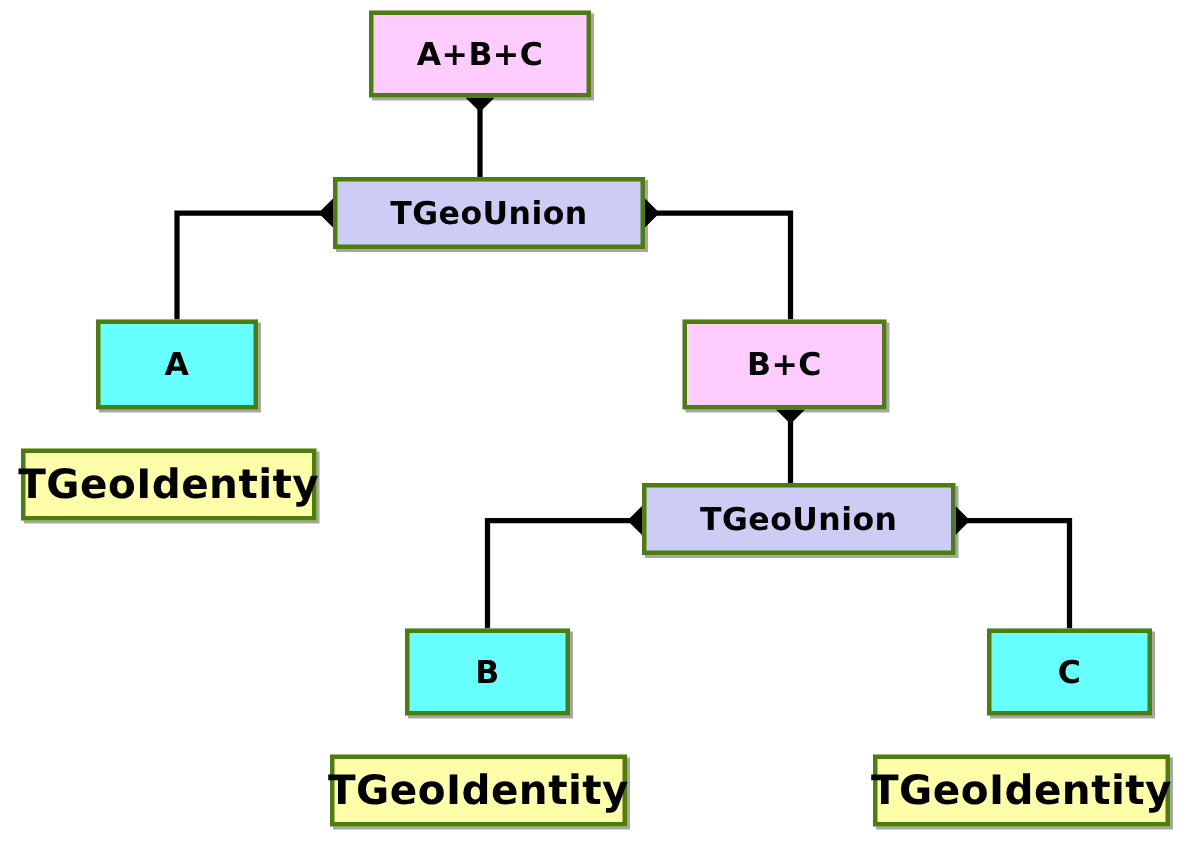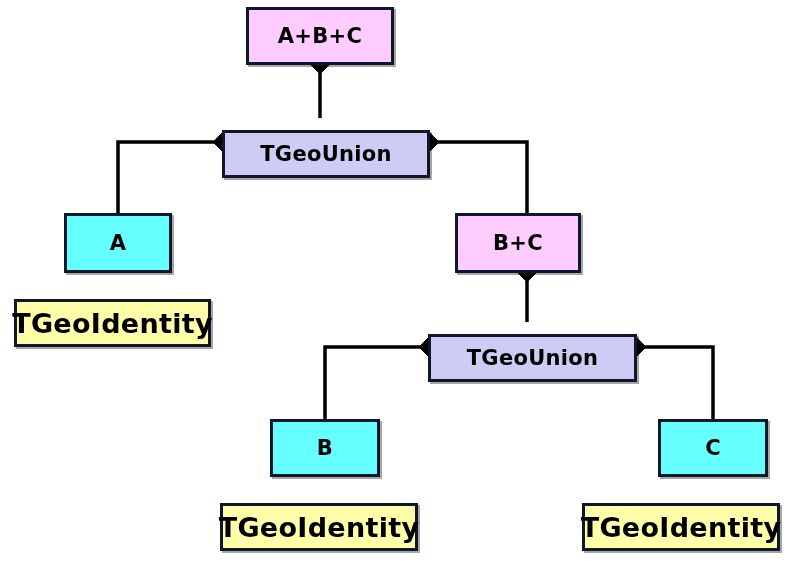--- a/index.html
+++ b/index.html
@@ -20,32 +20,32 @@
   svg.edges {
     position: absolute;
     left: 0;
     top: 0;
     width: 794px;
     height: 561px;
   }
   .node {
     position: absolute;
     box-sizing: border-box;
-    border: 3px solid #0f172a;
+    border: 3px solid #4d7c0f;
     display: flex;
     align-items: center;
     justify-content: center;
     font-weight: bold;
     color: #000000;
     letter-spacing: 0.3px;
     z-index: 3;
     box-shadow: 2px 2px 0 rgba(0,0,0,0.35);
   }
   .node-composite { background: #ffccff; font-size: 21px; }
-  .node-union     { background: #ccccf5; font-size: 21px; margin-top: 12px; }
+  .node-union     { background: #ccccf5; font-size: 21px; }
   .node-shape     { background: #66ffff; font-size: 21px; }
   .node-identity  { background: #ffffaa; font-size: 27px; }
 </style>
 </head>
 <body>
 
 <div id="canvas">
   <svg class="edges" viewBox="0 0 794 561" xmlns="http://www.w3.org/2000/svg">
       <path d="M 320,65 L 320,118" fill="none" stroke="#000000" stroke-width="3.5" stroke-linejoin="miter"></path>
       <polygon points="320,56 329,65 320,74 311,65" fill="#000000" stroke="#000000" stroke-width="1"></polygon>
@@ -63,21 +63,21 @@
   <div id="node-layer">
       <div class="node node-composite" style="left: 246px; top: 7px; width: 148px; height: 58px;">
         <span>A+B+C</span>
       </div>
       <div class="node node-union" style="left: 222px; top: 118px; width: 208px; height: 48px;">
         <span>TGeoUnion</span>
       </div>
       <div class="node node-shape" style="left: 64px; top: 213px; width: 108px; height: 60px;">
         <span>A</span>
       </div>
-      <div class="node node-composite" style="left: 455px; top: 213px; width: 126px; height: 60px;">
+      <div class="node node-composite" style="left: 455px; top: 213px; width: 136px; height: 60px;">
         <span>B+C</span>
       </div>
       <div class="node node-identity" style="left: 14px; top: 299px; width: 197px; height: 48px;">
         <span>TGeoIdentity</span>
       </div>
       <div class="node node-union" style="left: 428px; top: 322px; width: 209px; height: 48px;">
         <span>TGeoUnion</span>
       </div>
       <div class="node node-shape" style="left: 270px; top: 419px; width: 110px; height: 58px;">
         <span>B</span>

